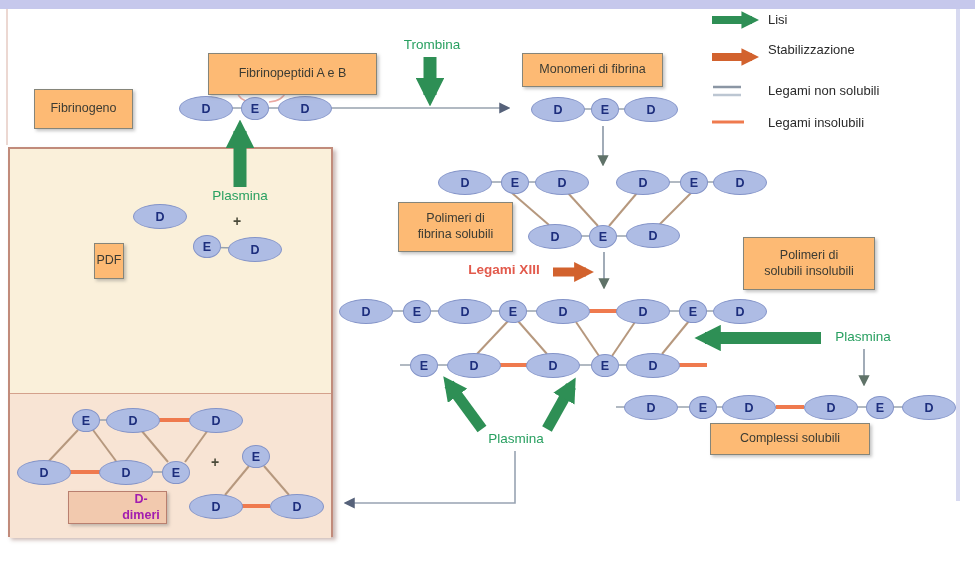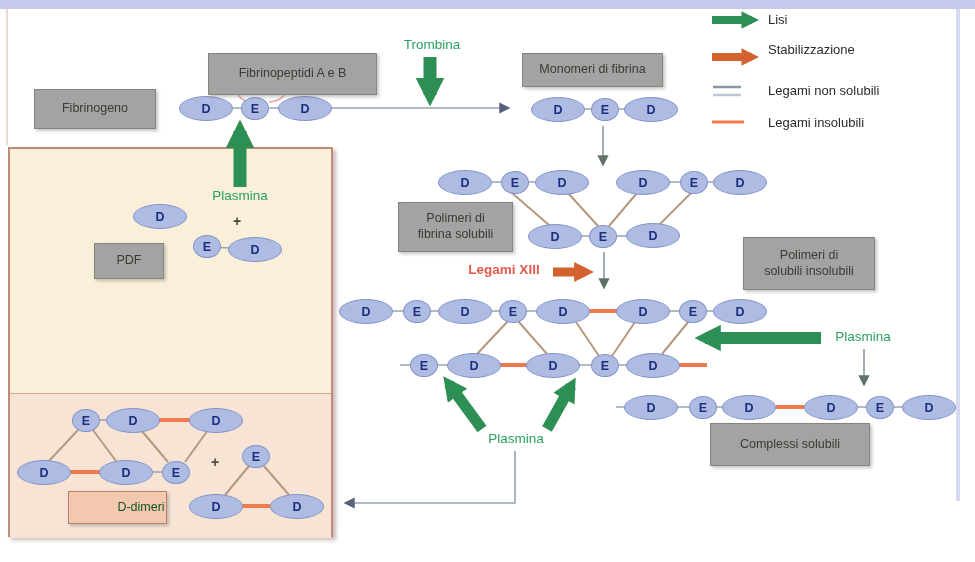--- a/index.html
+++ b/index.html
@@ -11,24 +11,24 @@
   .bigbox{position:absolute;left:8px;top:147px;width:325px;height:390px;box-sizing:border-box;
           border:2px solid #c18b7b;box-shadow:3px 3px 4px rgba(140,100,90,.45);z-index:0;}
   .bigbox .beige{position:absolute;left:0;top:0;width:100%;height:244px;background:#faf0da;}
   .bigbox .pink{position:absolute;left:0;top:244px;width:100%;height:144px;background:#f8e4d4;border-top:1.5px solid #d4a18c;}
   svg.lines{position:absolute;left:0;top:0;z-index:1;}
   .ov{position:absolute;border-radius:50%;display:flex;align-items:center;justify-content:center;
       font-weight:bold;font-size:12.5px;color:#1d2e7d;background:#aebce4;border:1.6px solid #8494c8;
       box-sizing:border-box;z-index:2;}
   .ovD{width:54px;height:25px;}
   .ovE{width:28px;height:23px;}
-  .lbox{position:absolute;background:#a3a3a3;border:1.5px solid #85857a;box-sizing:border-box;
+  .lbox{position:absolute;background:#fdba74;border:1.5px solid #85857a;box-sizing:border-box;
         box-shadow:2px 2px 3px rgba(110,110,110,.4);display:flex;flex-direction:column;align-items:center;
         justify-content:center;font-size:12.5px;color:#3b3b33;z-index:3;text-align:center;line-height:1.25;}
-  .pbox{background:#f2c9ae;border:1.5px solid #b97f6f;color:#14532d;font-weight:normal;padding-left:47px;}
+  .pbox{background:#f2c9ae;border:1.5px solid #b97f6f;color:#a21caf;font-weight:bold;padding-left:47px;}
   .gtext{position:absolute;color:#29a061;font-weight:normal;font-size:13.5px;text-align:center;z-index:3;}
   .rtext{position:absolute;color:#e25a4c;font-weight:bold;font-size:13.5px;text-align:center;z-index:3;}
   .plus{position:absolute;color:#4a4a3a;font-weight:bold;font-size:14px;text-align:center;z-index:3;}
   .ltext{position:absolute;color:#2a2a2a;font-size:13px;z-index:3;white-space:nowrap;}
 </style>
 </head>
 <body>
 
 <div class="stage">
 
@@ -180,33 +180,33 @@
   <div class="ov ovE" style="left:72px;top:409px">E</div>
   <div class="ov ovD" style="left:106px;top:408px">D</div>
   <div class="ov ovD" style="left:189px;top:408px">D</div>
   <div class="ov ovD" style="left:17px;top:460px">D</div>
   <div class="ov ovD" style="left:99px;top:460px">D</div>
   <div class="ov ovE" style="left:162px;top:461px">E</div>
   <div class="ov ovE" style="left:242px;top:445px">E</div>
   <div class="ov ovD" style="left:189px;top:494px">D</div>
   <div class="ov ovD" style="left:270px;top:494px">D</div>
 
-  <div class="lbox" style="left:34px;top:89px;width:122px;height:40px">Fibrinogeno</div>
+  <div class="lbox" style="left:34px;top:89px;width:99px;height:40px">Fibrinogeno</div>
   <div class="lbox" style="left:208px;top:53px;width:169px;height:42px">Fibrinopeptidi A e B</div>
   <div class="lbox" style="left:522px;top:53px;width:141px;height:34px">Monomeri di fibrina</div>
-  <div class="lbox" style="left:94px;top:243px;width:70px;height:36px">PDF</div>
+  <div class="lbox" style="left:94px;top:243px;width:30px;height:36px">PDF</div>
   <div class="lbox" style="left:398px;top:202px;width:115px;height:50px">
     <span>Polimeri di</span>
     <span>fibrina solubili</span>
   </div>
   <div class="lbox" style="left:743px;top:237px;width:132px;height:53px">
     <span>Polimeri di</span>
     <span>solubili insolubili</span>
   </div>
-  <div class="lbox" style="left:710px;top:423px;width:160px;height:43px">Complessi solubili</div>
+  <div class="lbox" style="left:710px;top:423px;width:160px;height:32px">Complessi solubili</div>
   <div class="lbox pbox" style="left:68px;top:491px;width:99px;height:33px">D-dimeri</div>
 
   <div class="gtext" style="left:393px;top:37px;width:78px">Trombina</div>
   <div class="gtext" style="left:201px;top:188px;width:78px">Plasmina</div>
   <div class="gtext" style="left:477px;top:431px;width:78px">Plasmina</div>
   <div class="gtext" style="left:824px;top:329px;width:78px">Plasmina</div>
   <div class="rtext" style="left:456px;top:262px;width:96px">Legami XIII</div>
   <div class="plus" style="left:229px;top:213px;width:16px">+</div>
   <div class="plus" style="left:207px;top:454px;width:16px">+</div>
 

